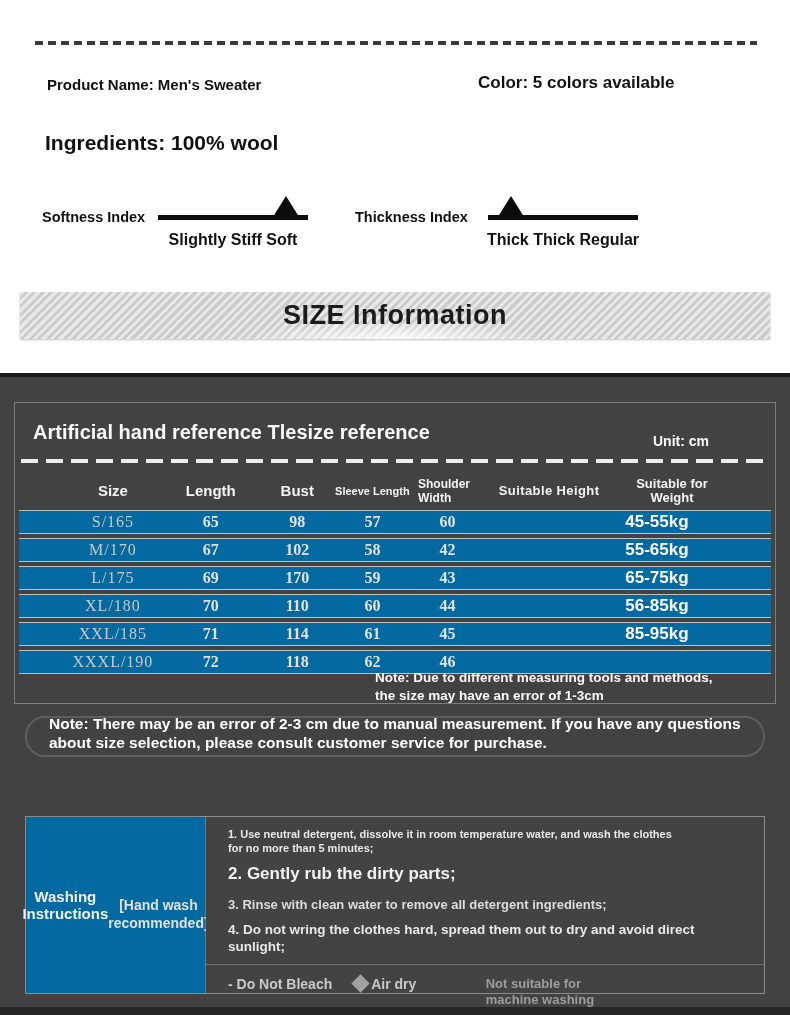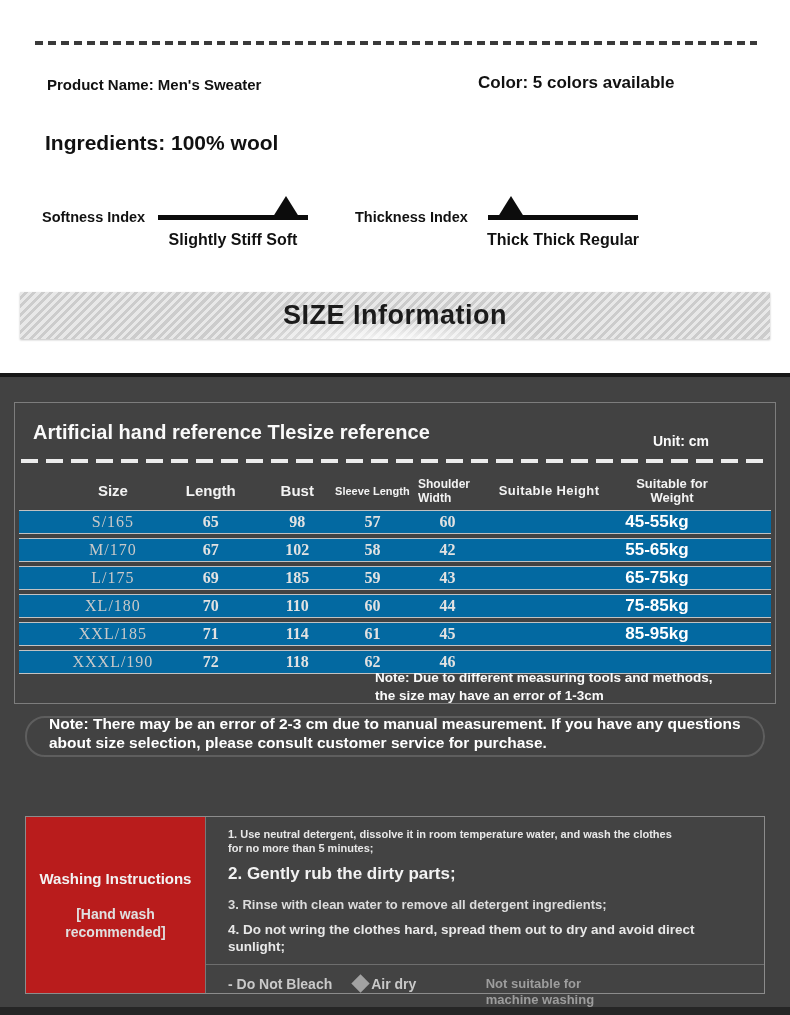--- a/index.html
+++ b/index.html
@@ -65,22 +65,22 @@
     color:#fafafa;line-height:18px;}
 
   
   .note-box{position:absolute;left:25px;top:339px;width:740px;height:41px;box-sizing:border-box;
     border:2px solid #5e5e5e;border-radius:20px;padding:3px 22px;
     font-size:15.5px;font-weight:700;color:#ffffff;line-height:19px;display:flex;align-items:flex-end;}
 
   
   .wash{position:absolute;left:25px;top:439px;width:740px;height:178px;box-sizing:border-box;
     border:1px solid #8c8c8c;display:flex;}
-  .wash-left{width:180px;background:#b91c1c;border-right:1px solid #777;box-sizing:border-box;
-    display:flex;flex-direction:column;align-items:center;justify-content:center;text-align:center;}
+  .wash-left{width:180px;background:#0369a1;border-right:1px solid #777;box-sizing:border-box;
+    display:flex;flex-direction:row;align-items:center;justify-content:center;text-align:center;}
   .wash-title{font-size:15px;font-weight:700;color:#f2f2f2;}
   .wash-sub{font-size:14px;font-weight:700;color:#e0e0e0;margin-top:18px;width:120px;line-height:18px;}
   .wash-right{flex:1;background:#434343;box-sizing:border-box;padding:10px 10px 0 22px;}
   .step1{font-size:11px;font-weight:700;color:#e8e8e8;line-height:14px;width:460px;}
   .step2{font-size:17px;font-weight:700;color:#f2f2f2;margin-top:9px;}
   .step3{font-size:13px;font-weight:700;color:#dcdcdc;margin-top:13px;}
   .step4{font-size:13.5px;font-weight:700;color:#e8e8e8;margin-top:9px;line-height:17px;width:470px;}
   .wash-divider{border-top:1px solid #6e6e6e;margin:9px -10px 0 -22px;}
   .care-row{display:grid;grid-template-columns:24% 25% 24% 27%;padding-top:11px;}
   .care-item{font-size:14px;font-weight:700;color:#c9c9c9;line-height:16px;}
@@ -152,34 +152,34 @@
           <div class="td">67</div>
           <div class="td">102</div>
           <div class="td">58</div>
           <div class="td">42</div>
           <div class="td height"></div>
           <div class="td weight">55-65kg</div>
         </div>
         <div class="trow tgrid">
           <div class="td size">L/175</div>
           <div class="td">69</div>
-          <div class="td">185</div>
+          <div class="td">170</div>
           <div class="td">59</div>
           <div class="td">43</div>
           <div class="td height"></div>
           <div class="td weight">65-75kg</div>
         </div>
         <div class="trow tgrid">
           <div class="td size">XL/180</div>
           <div class="td">70</div>
           <div class="td">110</div>
           <div class="td">60</div>
           <div class="td">44</div>
           <div class="td height"></div>
-          <div class="td weight">75-85kg</div>
+          <div class="td weight">56-85kg</div>
         </div>
         <div class="trow tgrid">
           <div class="td size">XXL/185</div>
           <div class="td">71</div>
           <div class="td">114</div>
           <div class="td">61</div>
           <div class="td">45</div>
           <div class="td height"></div>
           <div class="td weight">85-95kg</div>
         </div>

